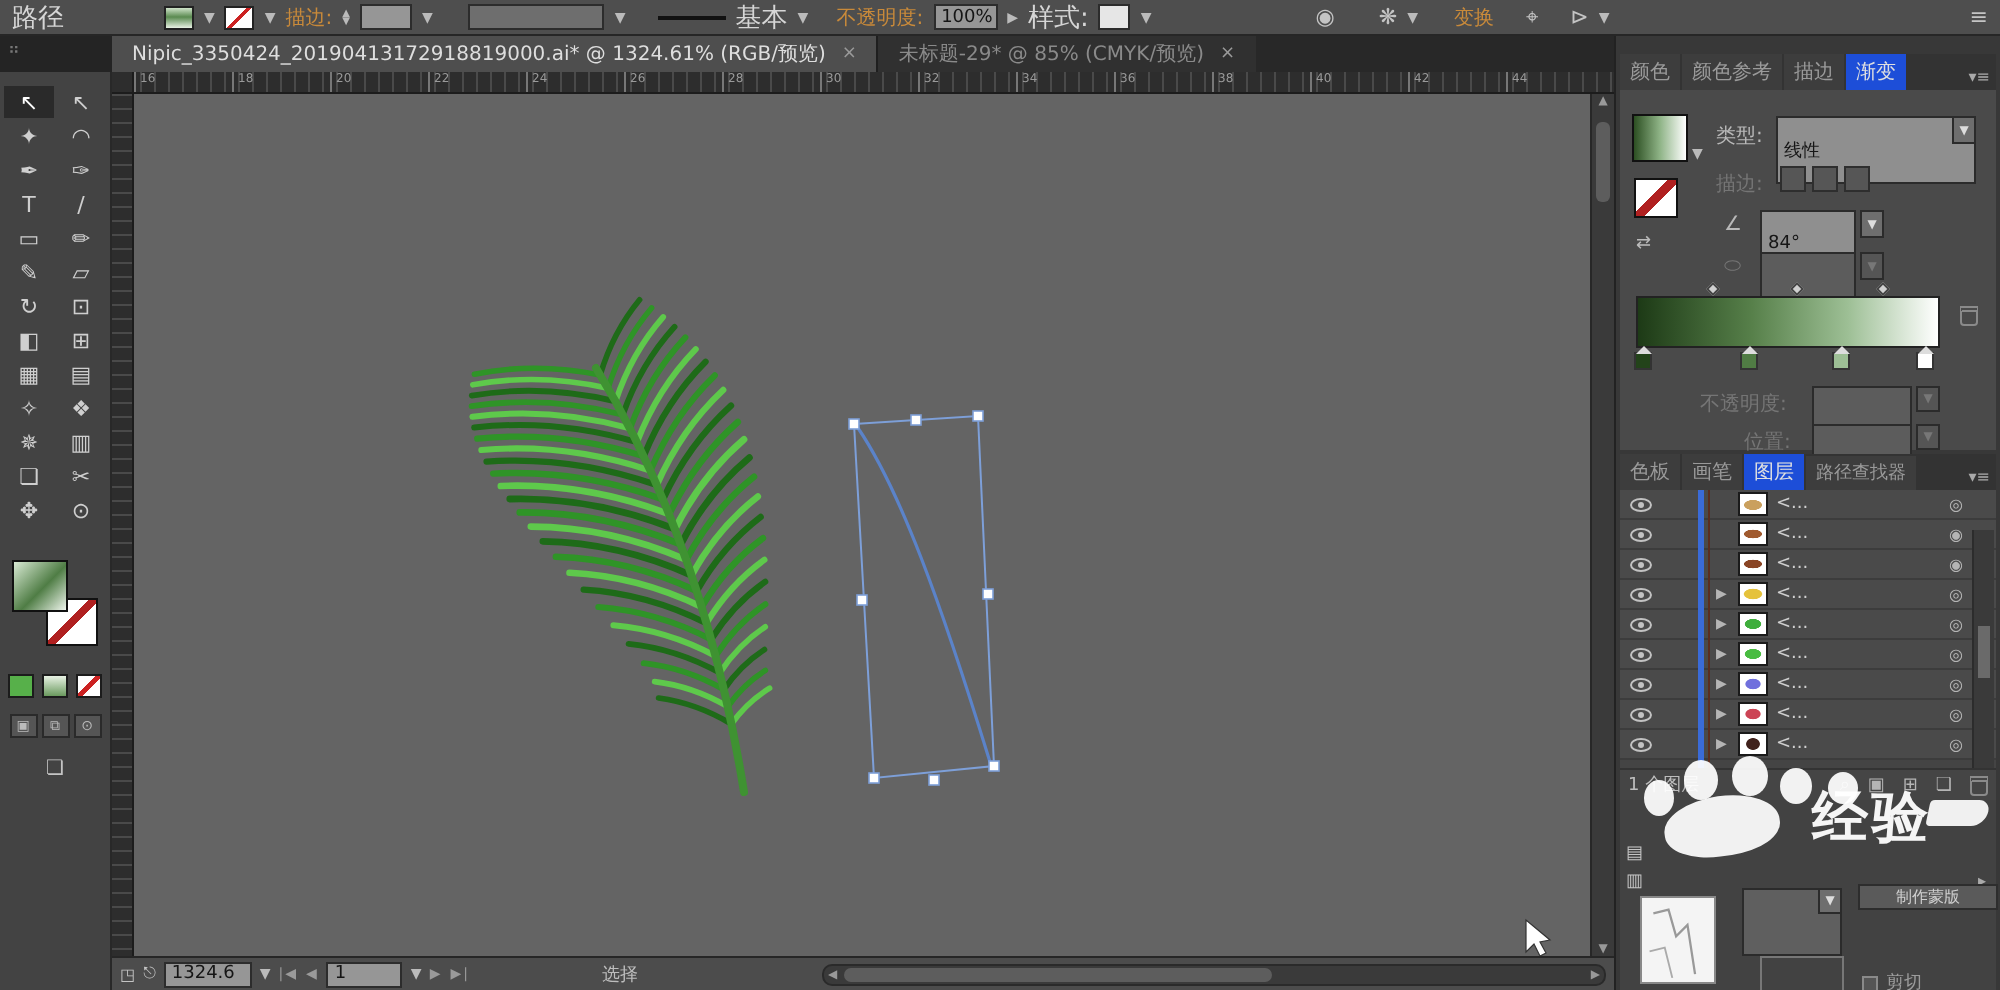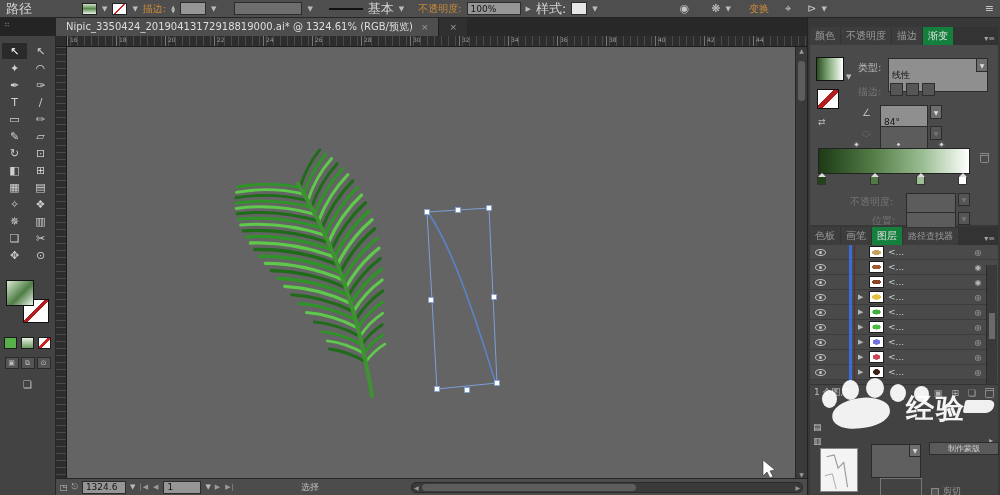--- a/index.html
+++ b/index.html
@@ -75,21 +75,21 @@
   .statusbar .nav{font-size:7px;color:#9a9a9a;letter-spacing:1px;}
   .hscroll{flex:1;height:11px;background:#3a3a3a;border:1px solid #2a2a2a;border-radius:5px;
            margin-left:88px;position:relative;display:flex;align-items:center;}
   .hscroll .hth{position:absolute;left:10px;width:55%;top:1px;bottom:1px;background:#5d5d5d;border-radius:4px;}
   .hscroll .ha{font-size:6px;color:#999;position:absolute;top:1px;}
 
   
   .dock{position:absolute;left:807px;top:18px;right:0;bottom:0;background:#383838;border-left:1px solid #222;}
   .tstrip{position:absolute;left:2px;right:2px;height:18px;background:#333;display:flex;align-items:flex-end;gap:1px;}
   .ptab{padding:2px 5px;font-size:10px;color:#9a9a9a;background:#3d3d3d;white-space:nowrap;}
-  .ptab.active{background:#15803d;color:#e0e0e0;}
+  .ptab.active{background:#1d4ed8;color:#e0e0e0;}
   .pmenu{margin-left:auto;color:#aaa;font-size:8px;padding:2px 3px;}
   .pbody{position:absolute;left:2px;right:2px;background:#4a4a4a;}
   .plabel{position:absolute;font-size:10px;color:#b8b8b8;}
   .plabel.dis{color:#757575;}
   .pfld{position:absolute;background:#8f8f8f;border:1px solid #2b2b2b;color:#161616;font-size:9px;
         display:flex;align-items:center;padding:16px 3px;}
   .pfld.dis{background:#5c5c5c;}
   .ddbtn{position:absolute;width:12px;background:#6e6e6e;border:1px solid #2b2b2b;color:#ddd;font-size:6px;
         display:flex;align-items:center;justify-content:center;}
   .gthumb{position:absolute;left:6px;top:12px;width:28px;height:24px;border:1px solid #111;
@@ -159,21 +159,21 @@
     <span class="dd">▼</span>
     <span style="width:8px"></span>
     <span class="fld" style="width:68px;background:#6e6e6e"></span>
     <span class="dd">▼</span>
     <span style="width:6px"></span>
     <span class="strokeline"></span>
     <span class="lbl">基本</span>
     <span class="dd">▼</span>
     <span style="width:4px"></span>
     <span class="olbl">不透明度:</span>
-    <span class="fld" style="width:54px">100%</span>
+    <span class="fld" style="width:32px">100%</span>
     <span class="dd">▶</span>
     <span class="lbl">样式:</span>
     <span class="fld" style="width:16px;background:#e6e6e6"></span>
     <span class="dd">▼</span>
     <span style="width:72px"></span>
     <span class="cicon">◉</span>
     <span style="width:12px"></span>
     <span class="cicon">❋</span>
     <span class="dd">▼</span>
     <span style="width:8px"></span>
@@ -186,20 +186,21 @@
     <span style="margin-left:auto" class="cicon">≡</span>
   </div>
 
   <div class="tabstub">⠶</div>
   <div class="tabbar">
     <div class="dtab active">
       <span>Nipic_3350424_20190413172918819000.ai* @ 1324.61% (RGB/预览)</span>
       <span class="x">×</span>
     </div>
     <div class="dtab inactive">
+      <span>未标题-29* @ 85% (CMYK/预览)</span>
       <span class="x">×</span>
     </div>
   </div>
 
   <div class="toolbox">
     <div class="tools">
 
         <div class="tool active">
           <span>↖</span>
         </div>
@@ -445,21 +446,21 @@
         <span class="hth"></span>
         <span class="ha" style="right:2px">▶</span>
       </div>
     </div>
   </div>
 
   <div class="dock">
 
     <div class="tstrip" style="top:9px">
       <span class="ptab">颜色</span>
-      <span class="ptab">不透明度</span>
+      <span class="ptab">颜色参考</span>
       <span class="ptab">描边</span>
       <span class="ptab active">渐变</span>
       <span class="pmenu">▾≡</span>
     </div>
     <div class="pbody" style="top:27px;height:180px">
       <span class="gthumb"></span>
       <span class="dd" style="position:absolute;left:36px;top:28px">▼</span>
       <span class="gstrokethumb"></span>
       <span class="grevicon">⇄</span>
       <span class="plabel" style="left:48px;top:16px">类型:</span>

